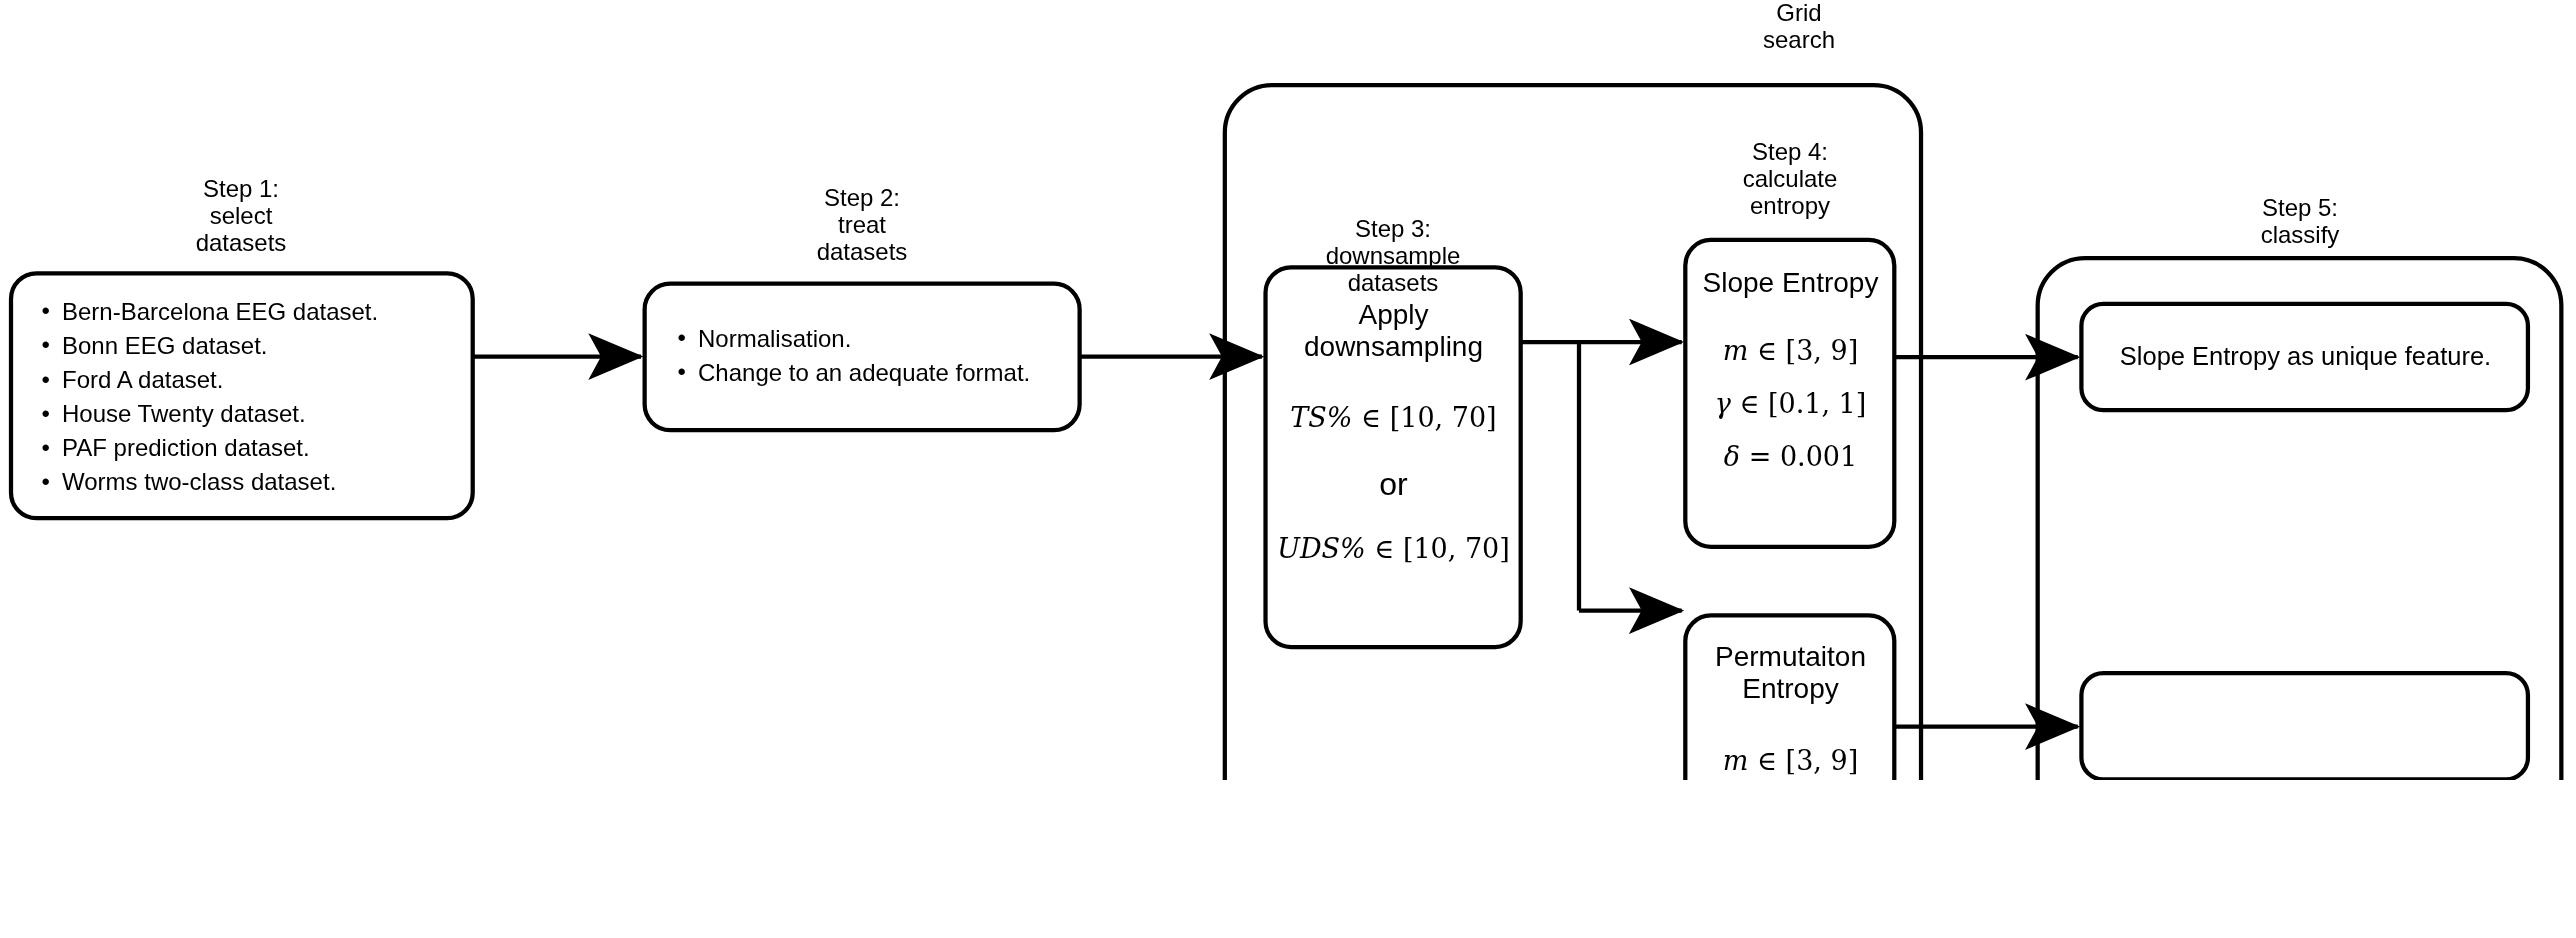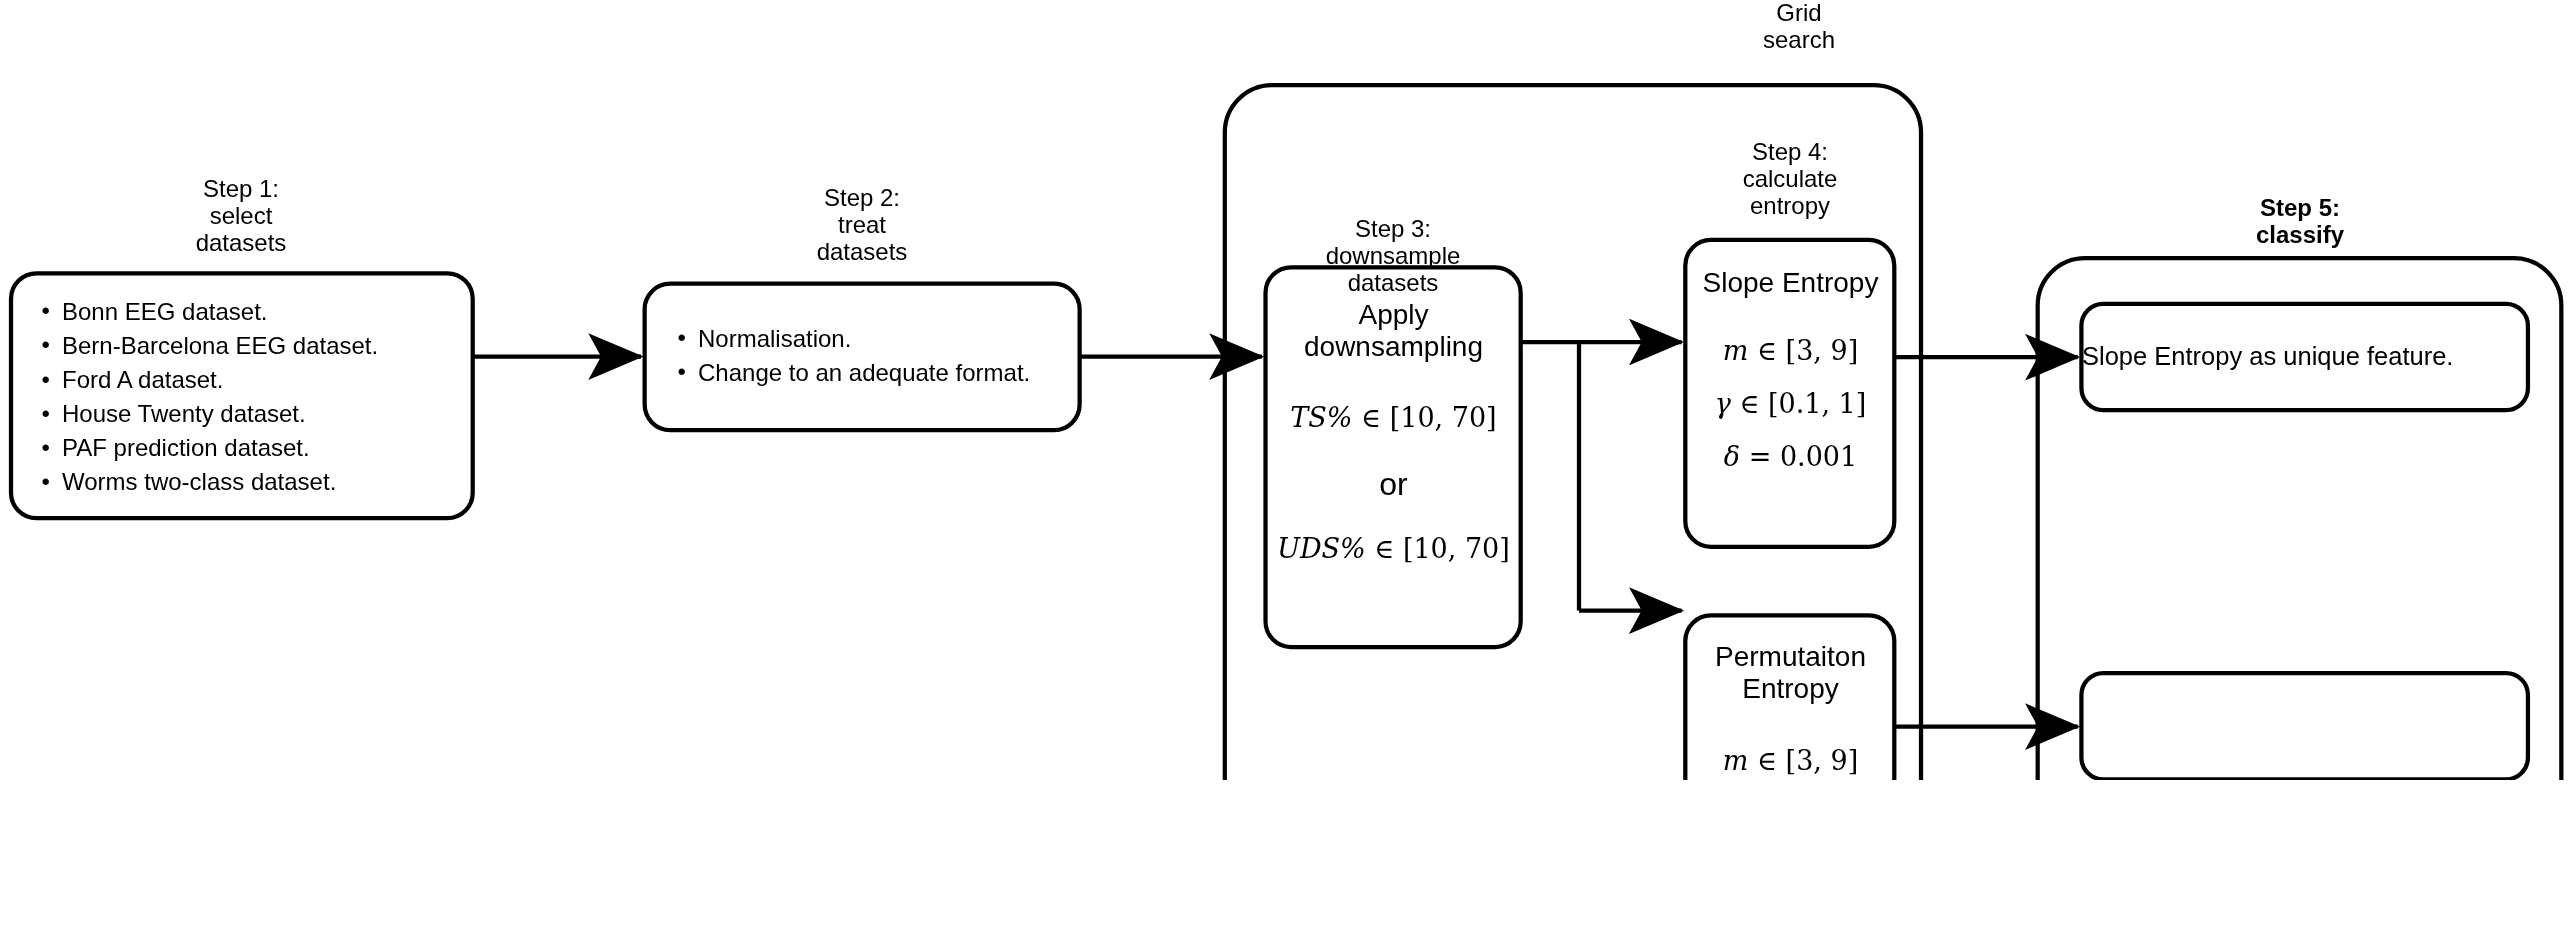--- a/index.html
+++ b/index.html
@@ -65,21 +65,21 @@
   }
 
   .boxhead {
     font-size: 28px;
     text-align: center;
     line-height: 1.14;
     white-space: pre-line;
   }
   .centered-line {
     font-size: 25.5px;
-    text-align: left;
+    text-align: center;
     white-space: nowrap;
   }
 
   
   .math {
     font-family: "DejaVu Serif", "Liberation Serif", serif;
     font-size: 27px;
     text-align: center;
     white-space: nowrap;
   }
@@ -145,22 +145,22 @@
 
   <div class="caption" style="left:1650px; top:0px; width:298px;">Grid
 search</div>
 
   <div class="caption" style="left:89px; top:176px; width:304px;">Step 1:
 select
 datasets</div>
 
   <div class="boxtext" style="left:33px; top:295px; width:425px;">
     <ul class="bullets">
+      <li>Bern-Barcelona EEG dataset.</li>
       <li>Bonn EEG dataset.</li>
-      <li>Bern-Barcelona EEG dataset.</li>
       <li>Ford A dataset.</li>
       <li>House Twenty dataset.</li>
       <li>PAF prediction dataset.</li>
       <li>Worms two-class dataset.</li>
     </ul>
   </div>
 
   <div class="caption" style="left:710px; top:185px; width:304px;">Step 2:
 treat
 datasets</div>
@@ -224,20 +224,20 @@
     <div class="boxhead">Permutaiton
 Entropy</div>
 
     <div class="math" style="margin-top:40px;">
       <span class="var">m</span>
       <span class="mathserif-up">∈</span>
       <span class="mathserif-up">[3, 9]</span>
     </div>
   </div>
 
-  <div class="caption" style="left:2148px; top:195px; width:304px;font-weight:bold;">Step 5:
+  <div class="caption" style="left:2148px; top:195px; width:304px;">Step 5:
 classify</div>
 
   <div class="boxtext centered-line" style="left:2082px; top:342px; width:447px;">Slope Entropy as unique feature.</div>
 
 
 </div>
 
 
 </body></html>

